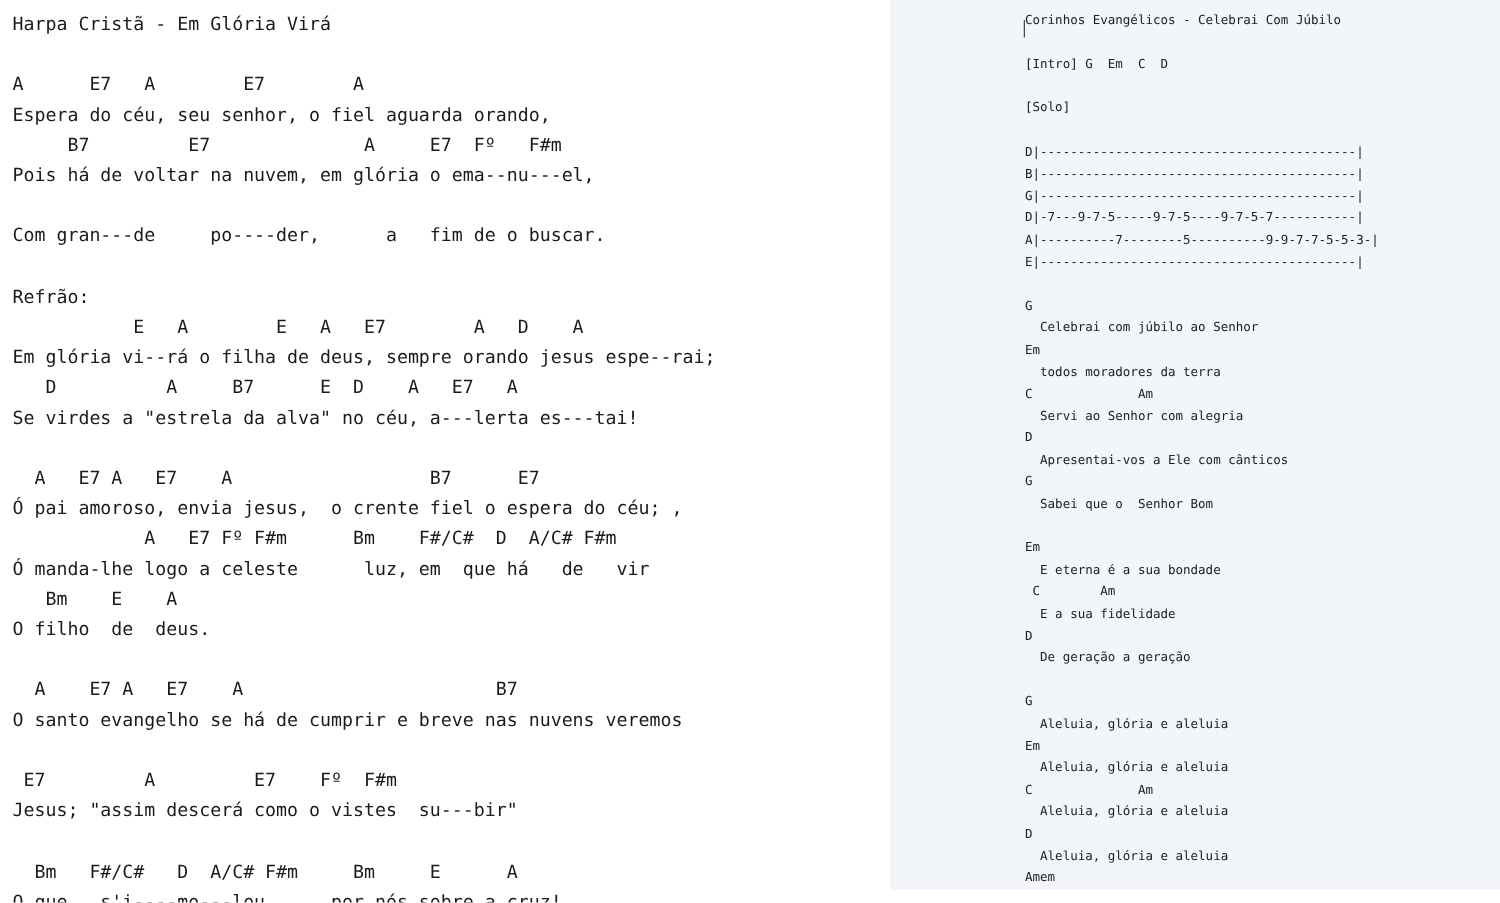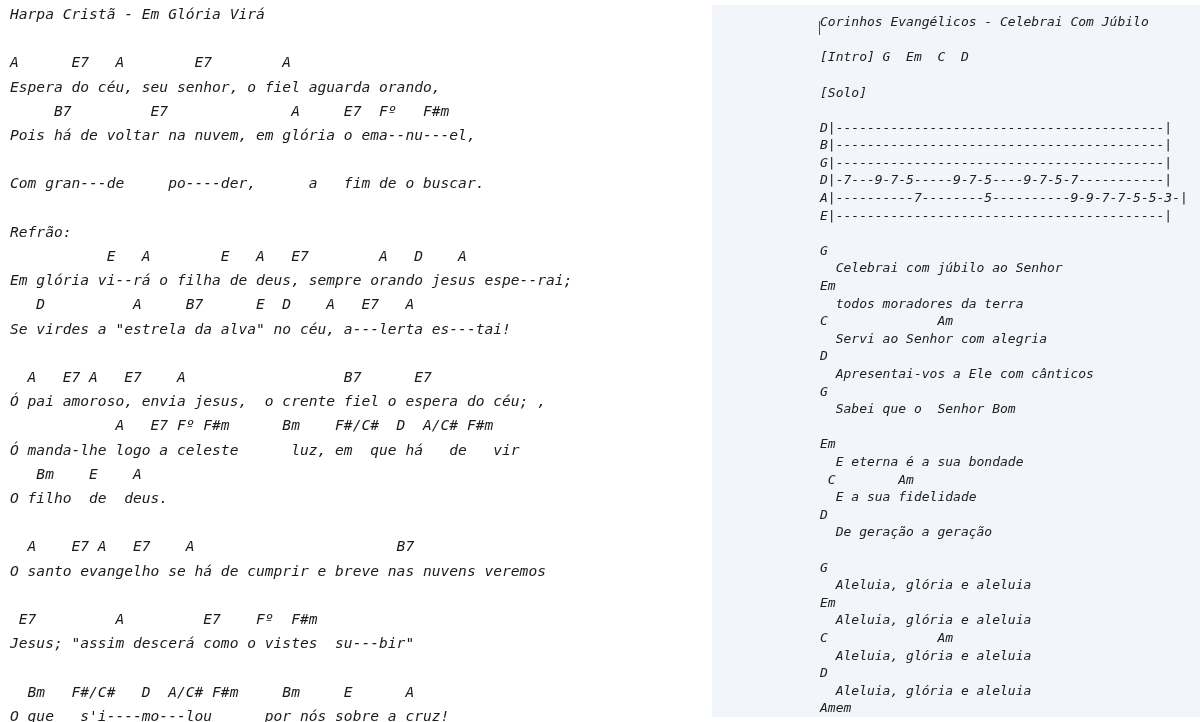--- a/index.html
+++ b/index.html
@@ -11,22 +11,21 @@
     width: 1200px;
     height: 722px;
     font-family: "DejaVu Sans Mono", "Liberation Mono", monospace;
     overflow: hidden;
   }
   .page {
     position: relative;
     width: 1200px;
     height: 722px;
     display: flex;
-    align-items: center;
-    font-style: italic;
+    align-items: flex-start;
   }
   .pane-left {
     width: 712px;
     background: #ffffff;
     box-sizing: border-box;
     padding: 8px 0 0 10px;
     overflow: hidden;
   }
   .pane-right {
     width: 488px;
@@ -44,21 +43,21 @@
     font-family: "DejaVu Sans Mono", "Liberation Mono", monospace;
     font-size: 14.6px;
     line-height: 24.2px;
     color: #1b1b1b;
     white-space: pre;
     letter-spacing: 0px;
   }
   pre.song-right {
     margin: 0;
     font-family: "DejaVu Sans Mono", "Liberation Mono", monospace;
-    font-size: 13px;
+    font-size: 10px;
     line-height: 17.6px;
     color: #202020;
     white-space: pre;
   }
   .caret {
     position: absolute;
     left: 107px;
     top: 16px;
     width: 1px;
     height: 14px;

